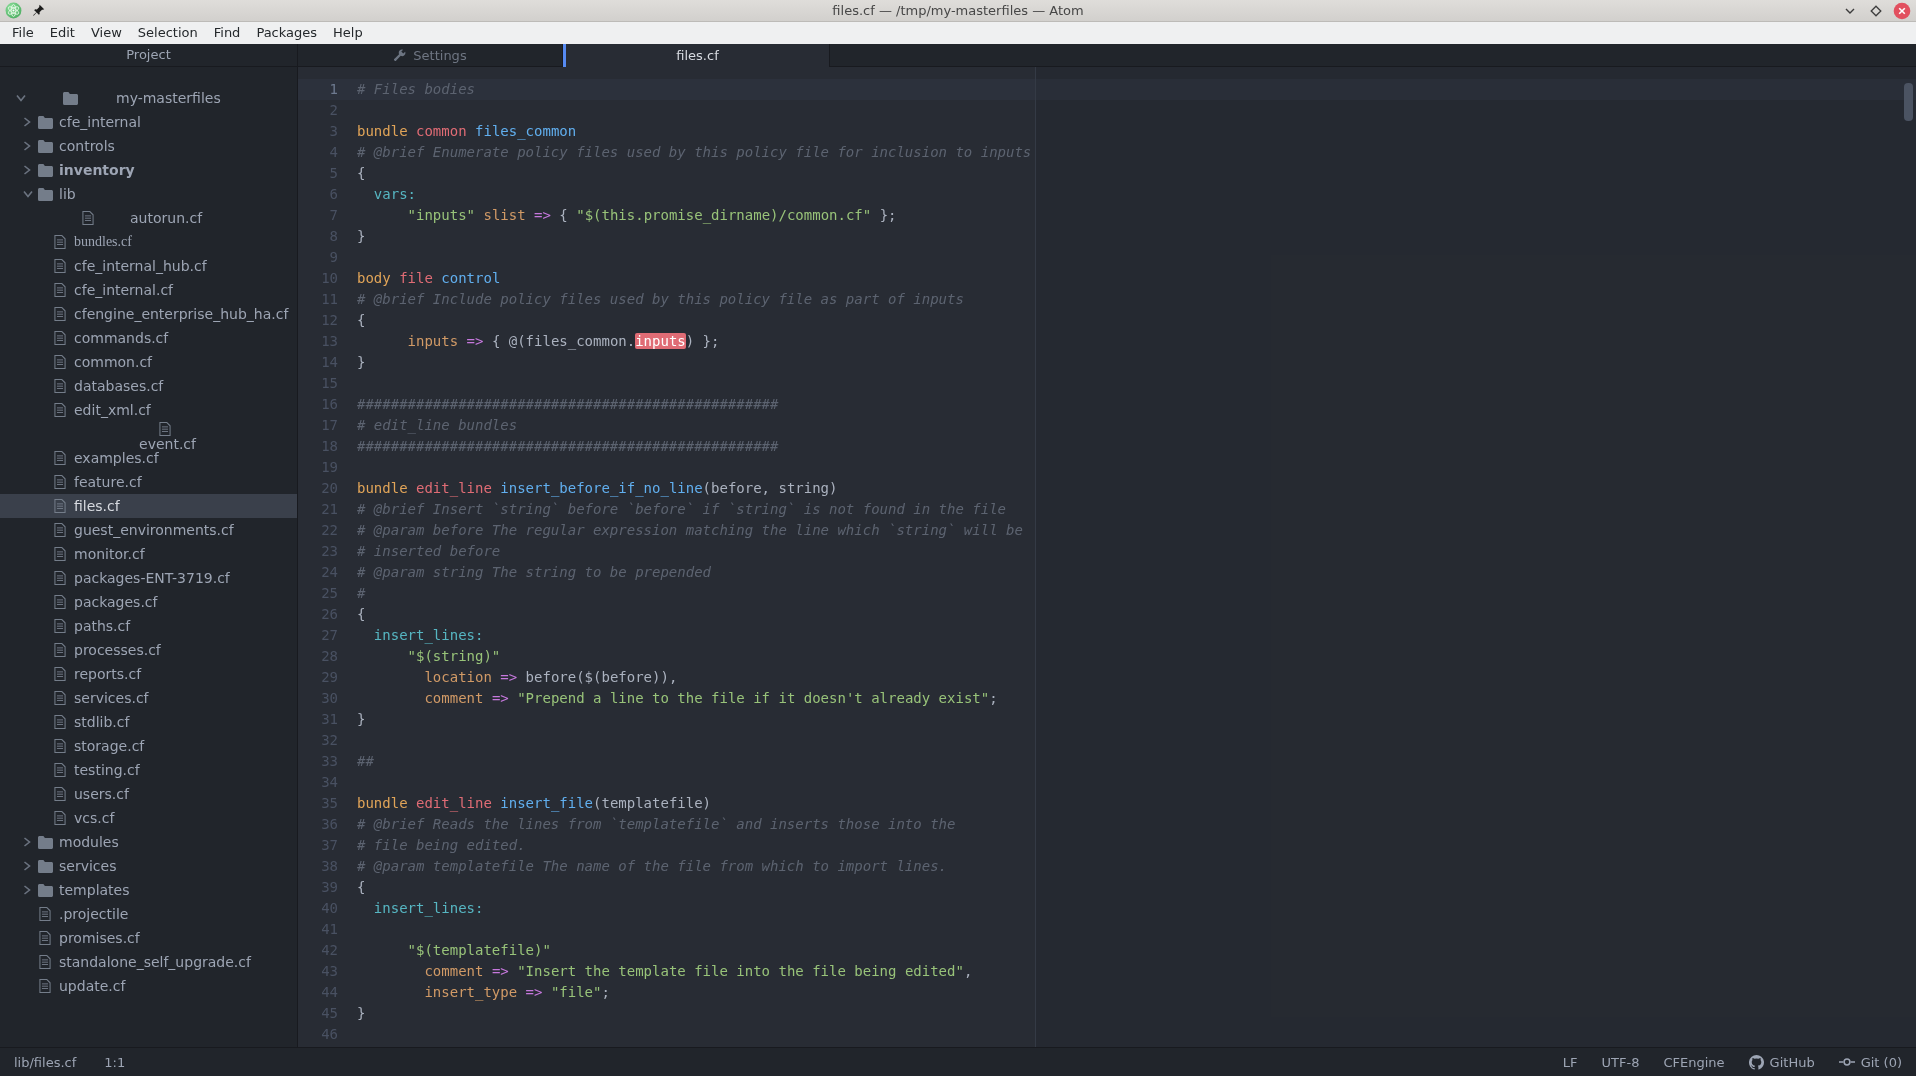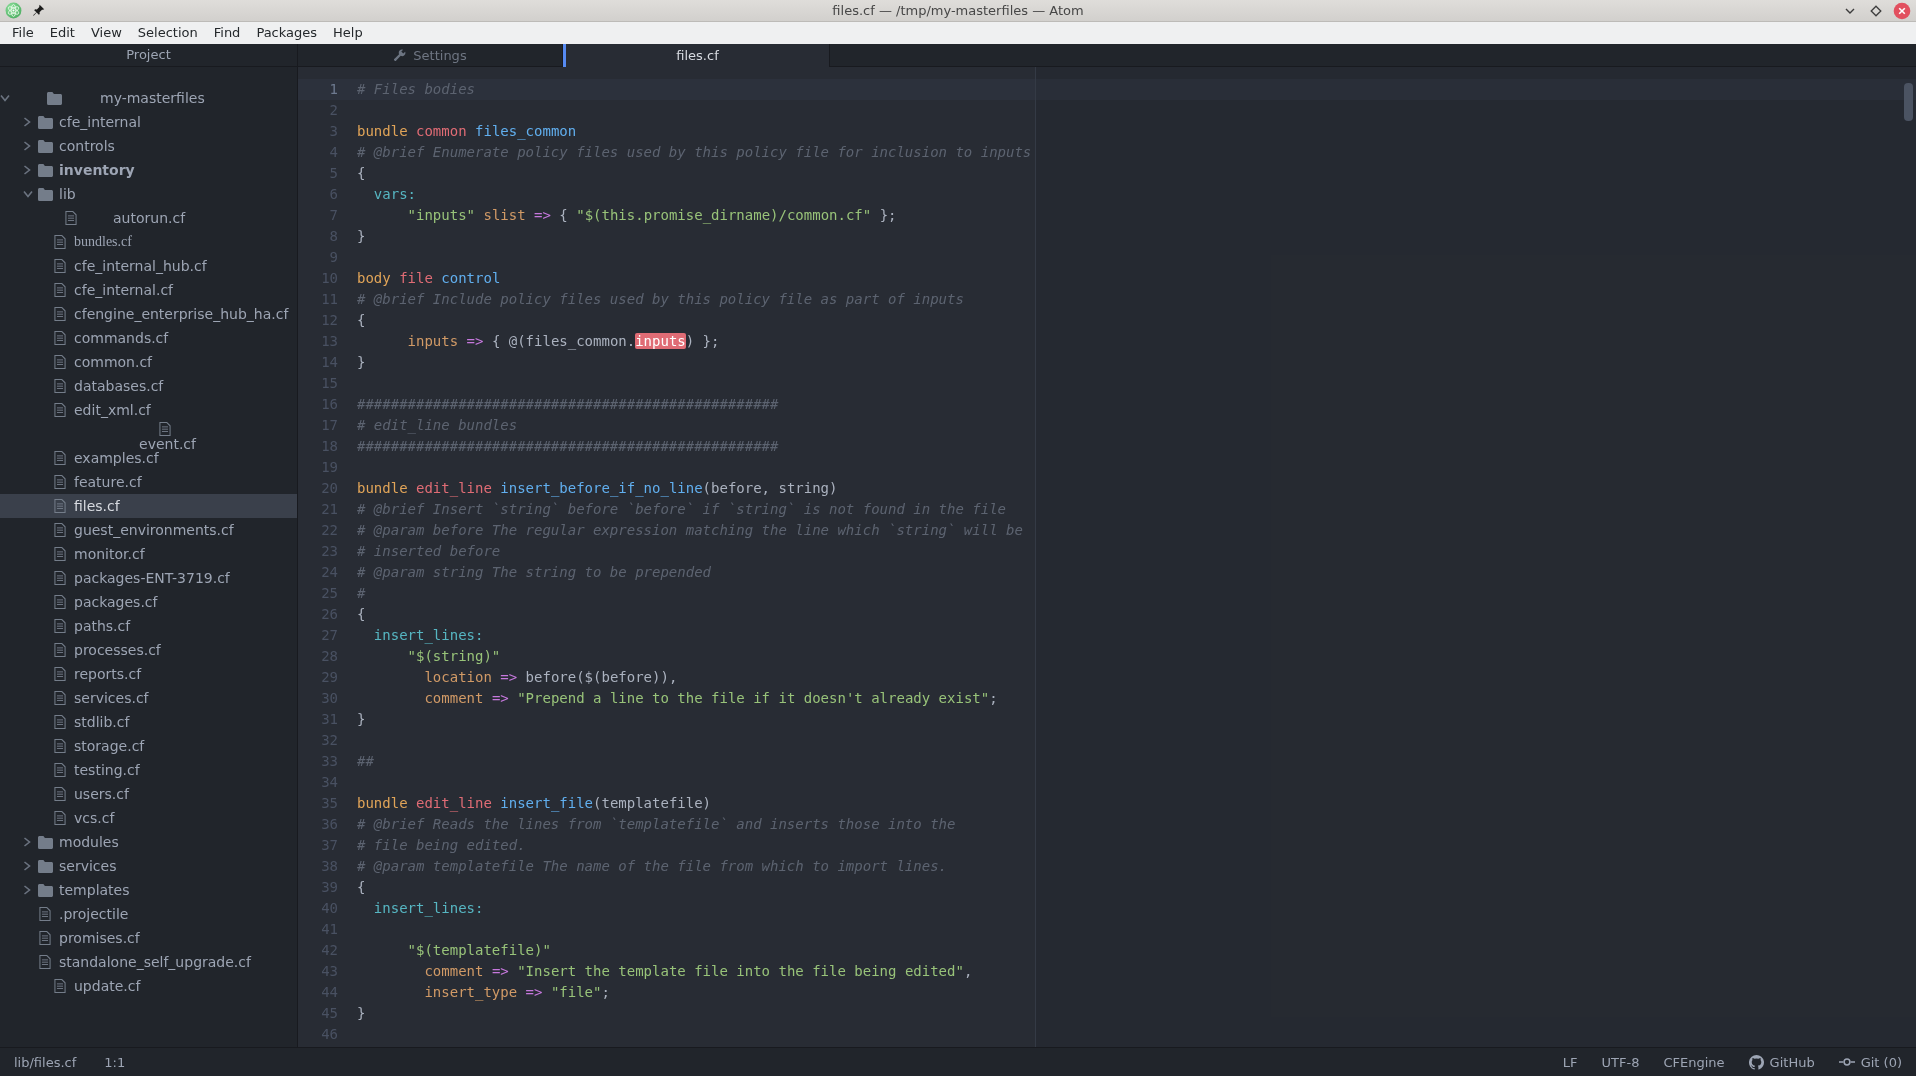--- a/index.html
+++ b/index.html
@@ -132,21 +132,21 @@
       <span class="menu-item">Selection</span>
       <span class="menu-item">Find</span>
       <span class="menu-item">Packages</span>
       <span class="menu-item">Help</span>
     </div>
 
   <div class="main">
     <div class="tree-panel">
       <div class="panel-header">Project</div>
       <div class="tree" id="tree">
-          <div class="tree-row" style="padding-left: 0; gap: 32px;">
+          <div class="tree-row" style="padding-left: 16px; gap: 32px;">
             <span class="chev">
               <svg width="10" height="8" viewBox="0 0 10 8">
                 <path d="M1 1.5l4 5 4-5" stroke="#6b7380" stroke-width="1.6" fill="none"></path>
               </svg>
             </span>
             <span class="ticon">
               <svg width="15" height="13" viewBox="0 0 15 13">
                 <path d="M0 1.5C0 .7.7 0 1.5 0h3.9l1.5 2h6.6c.8 0 1.5.7 1.5 1.5v8c0 .8-.7 1.5-1.5 1.5h-12A1.5 1.5 0 0 1 0 11.5z" fill="#747d8a"></path>
               </svg>
             </span>
@@ -197,21 +197,21 @@
                 <path d="M1 1.5l4 5 4-5" stroke="#6b7380" stroke-width="1.6" fill="none"></path>
               </svg>
             </span>
             <span class="ticon">
               <svg width="15" height="13" viewBox="0 0 15 13">
                 <path d="M0 1.5C0 .7.7 0 1.5 0h3.9l1.5 2h6.6c.8 0 1.5.7 1.5 1.5v8c0 .8-.7 1.5-1.5 1.5h-12A1.5 1.5 0 0 1 0 11.5z" fill="#747d8a"></path>
               </svg>
             </span>
             <span class="tlabel">lib</span>
           </div>
-          <div class="tree-row" style="padding-left: 21px; gap: 28px;">
+          <div class="tree-row" style="padding-left: 38px; gap: 28px;">
             <span class="chev"></span>
             <span class="ticon">
               <svg width="12" height="14" viewBox="0 0 13 15">
                 <path d="M1 .5h7.5L12 4v10.5H1z" fill="none" stroke="#747d8a" stroke-width="1.1"></path>
                 <path d="M3.2 5.2h6.6M3.2 7.7h6.6M3.2 10.2h6.6" stroke="#747d8a" stroke-width="1" fill="none"></path>
               </svg>
             </span>
             <span class="tlabel">autorun.cf</span>
           </div>
           <div class="tree-row" style="padding-left: 38px; font-family: Liberation Serif, serif;">
@@ -526,21 +526,21 @@
           <div class="tree-row" style="padding-left: 23px;">
             <span class="chev"></span>
             <span class="ticon">
               <svg width="12" height="14" viewBox="0 0 13 15">
                 <path d="M1 .5h7.5L12 4v10.5H1z" fill="none" stroke="#747d8a" stroke-width="1.1"></path>
                 <path d="M3.2 5.2h6.6M3.2 7.7h6.6M3.2 10.2h6.6" stroke="#747d8a" stroke-width="1" fill="none"></path>
               </svg>
             </span>
             <span class="tlabel">standalone_self_upgrade.cf</span>
           </div>
-          <div class="tree-row" style="padding-left: 38px;">
+          <div class="tree-row" style="padding-left: 23px;">
             <span class="chev"></span>
             <span class="ticon">
               <svg width="12" height="14" viewBox="0 0 13 15">
                 <path d="M1 .5h7.5L12 4v10.5H1z" fill="none" stroke="#747d8a" stroke-width="1.1"></path>
                 <path d="M3.2 5.2h6.6M3.2 7.7h6.6M3.2 10.2h6.6" stroke="#747d8a" stroke-width="1" fill="none"></path>
               </svg>
             </span>
             <span class="tlabel">update.cf</span>
           </div>
         </div>

